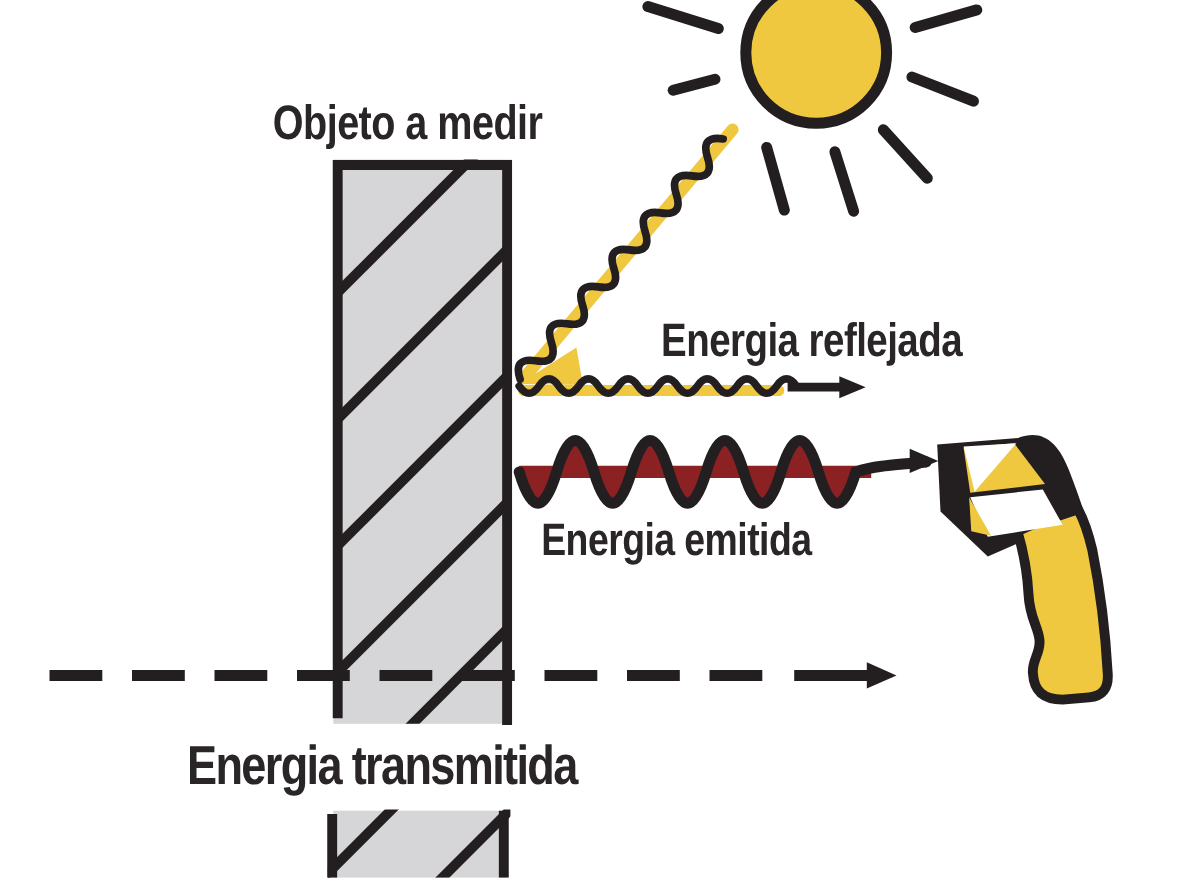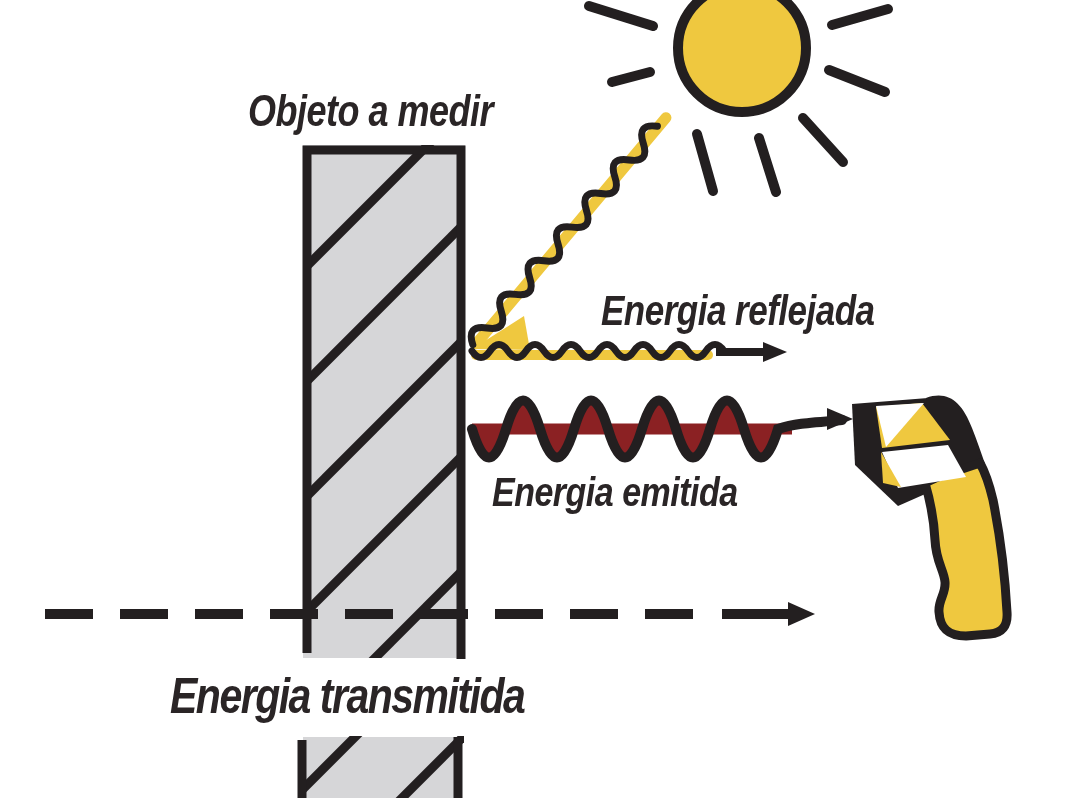--- a/index.html
+++ b/index.html
@@ -10,21 +10,21 @@
     --text-color:#2A2526;
     --background:#FFFFFF;
   }
   html,body{margin:0;padding:0;}
   body{
     width:1081px;height:798px;
     background:var(--background);
     font-family:"Liberation Sans", sans-serif;
     overflow:hidden;
   }
-  .stage{position:relative;width:1081px;height:798px;font-style:italic;}
+  .stage{position:relative;width:1081px;height:798px;}
   .stage svg{position:absolute;left:0;top:0;}
   .lbl{
     position:absolute;
     font-weight:700;
     color:var(--text-color);
     white-space:nowrap;
     transform:scale(1,1.22);
     transform-origin:left top;
     letter-spacing:-0.5px;
   }

